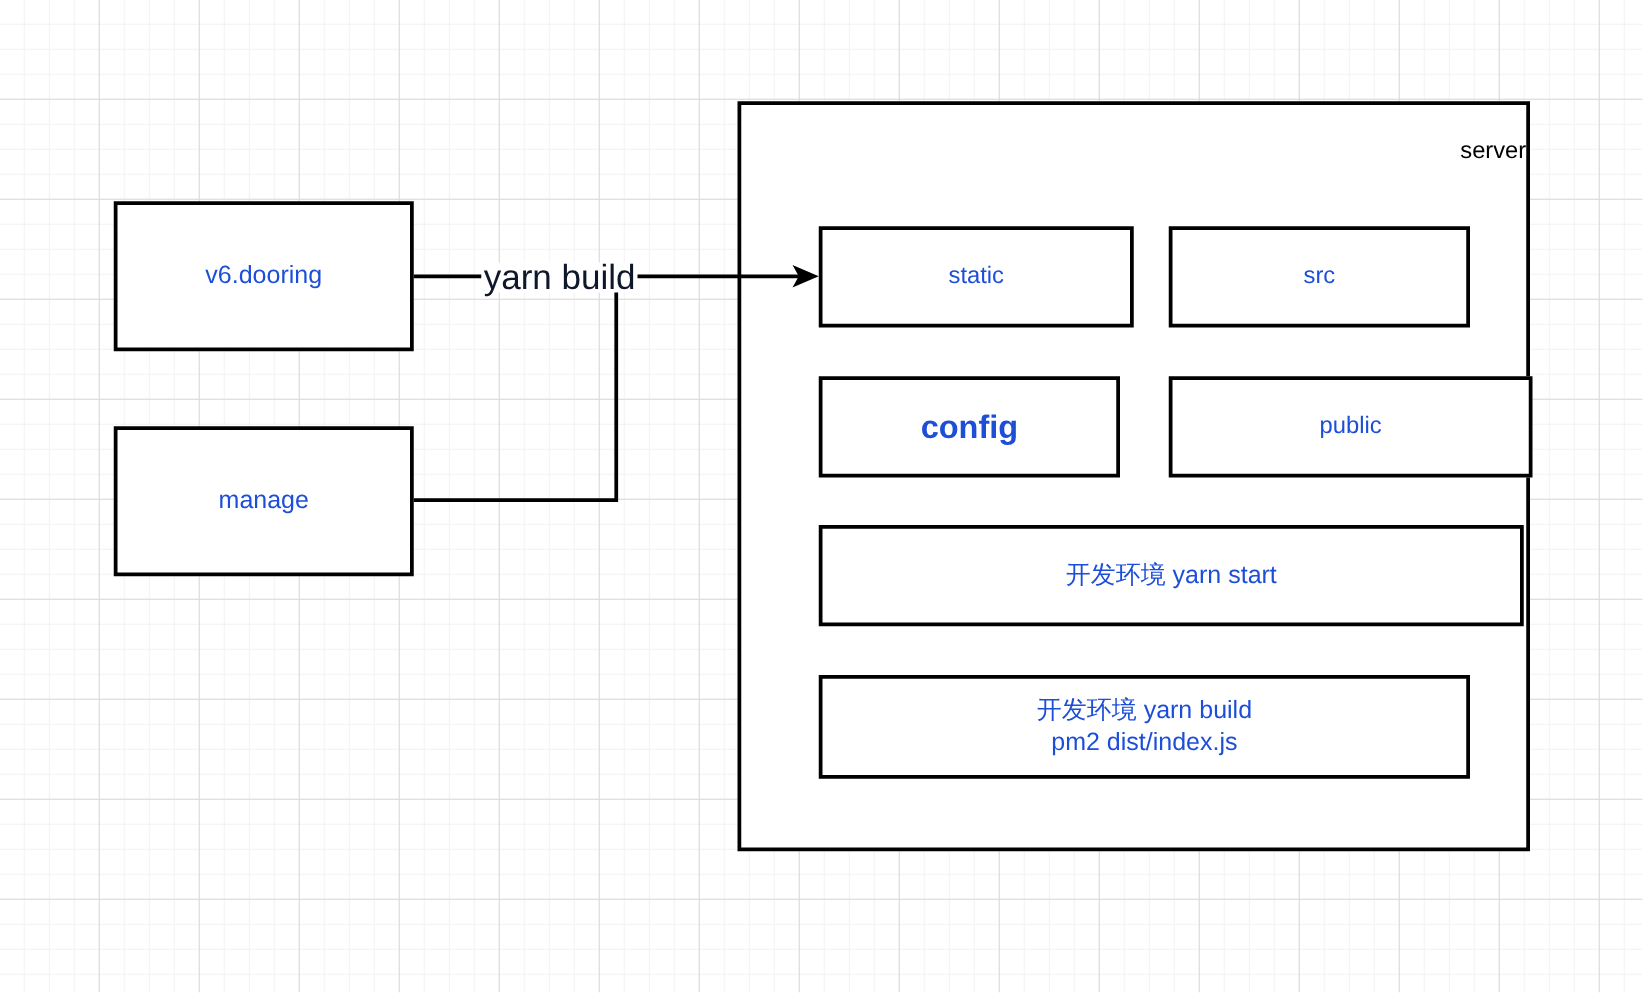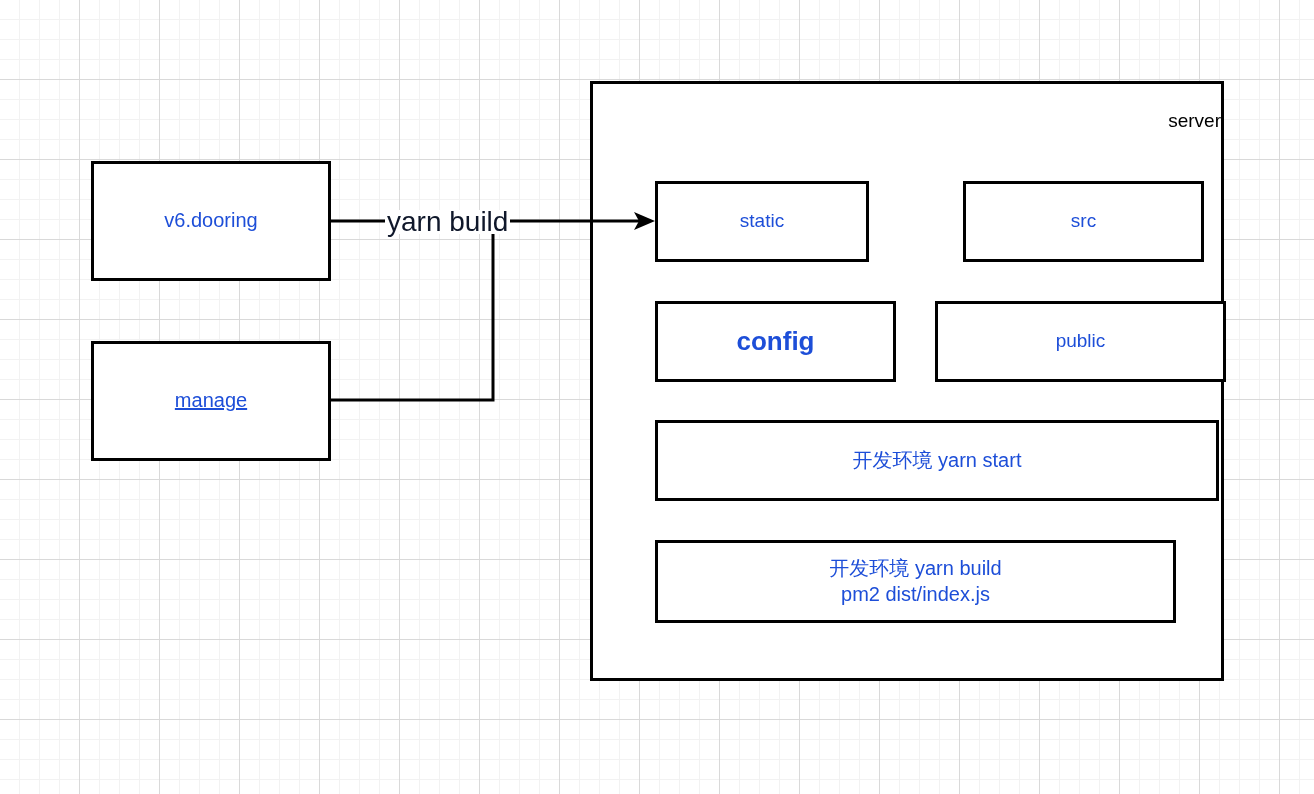--- a/index.html
+++ b/index.html
@@ -50,43 +50,42 @@
   }
 
   
   #node-dooring {
     left: 91px;  top: 161px;  width: 240px;  height: 120px;
     font-size: 20px;
   }
   #node-manage {
     left: 91px;  top: 341px;  width: 240px;  height: 120px;
     font-size: 20px;
-    text-decoration: underline;
   }
 
   
   #container-server {
     position: absolute;
     left: 590px; top: 81px; width: 634px; height: 600px;
     box-sizing: border-box;
     border: 3px solid #000000;
     background: #ffffff;
   }
   #server-title {
     position: absolute;
     left: 0; top: 26px;
     width: 100%;
     text-align: right;
     font-size: 19px;
     color: #000000;
   }
 
   
-  #node-static { left: 62px;  top: 97px;  width: 214px; height: 81px; font-size: 19px; }
-  #node-src    { left: 342px; top: 97px;  width: 241px; height: 81px; font-size: 19px; margin-left: 28px; }
+  #node-static { left: 62px;  top: 97px;  width: 252px; height: 81px; font-size: 19px; }
+  #node-src    { left: 342px; top: 97px;  width: 241px; height: 81px; font-size: 19px; }
   #node-config { left: 62px;  top: 217px; width: 241px; height: 81px; font-size: 26px; font-weight: bold; }
   #node-public { left: 342px; top: 217px; width: 291px; height: 81px; font-size: 19px; }
   #node-dev    { left: 62px;  top: 336px; width: 564px; height: 81px; font-size: 20px; }
   #node-prod   { left: 62px;  top: 456px; width: 521px; height: 83px; font-size: 20px; }
 
   
   #connectors {
     position: absolute;
     left: 0; top: 0;
     width: 1314px; height: 794px;

